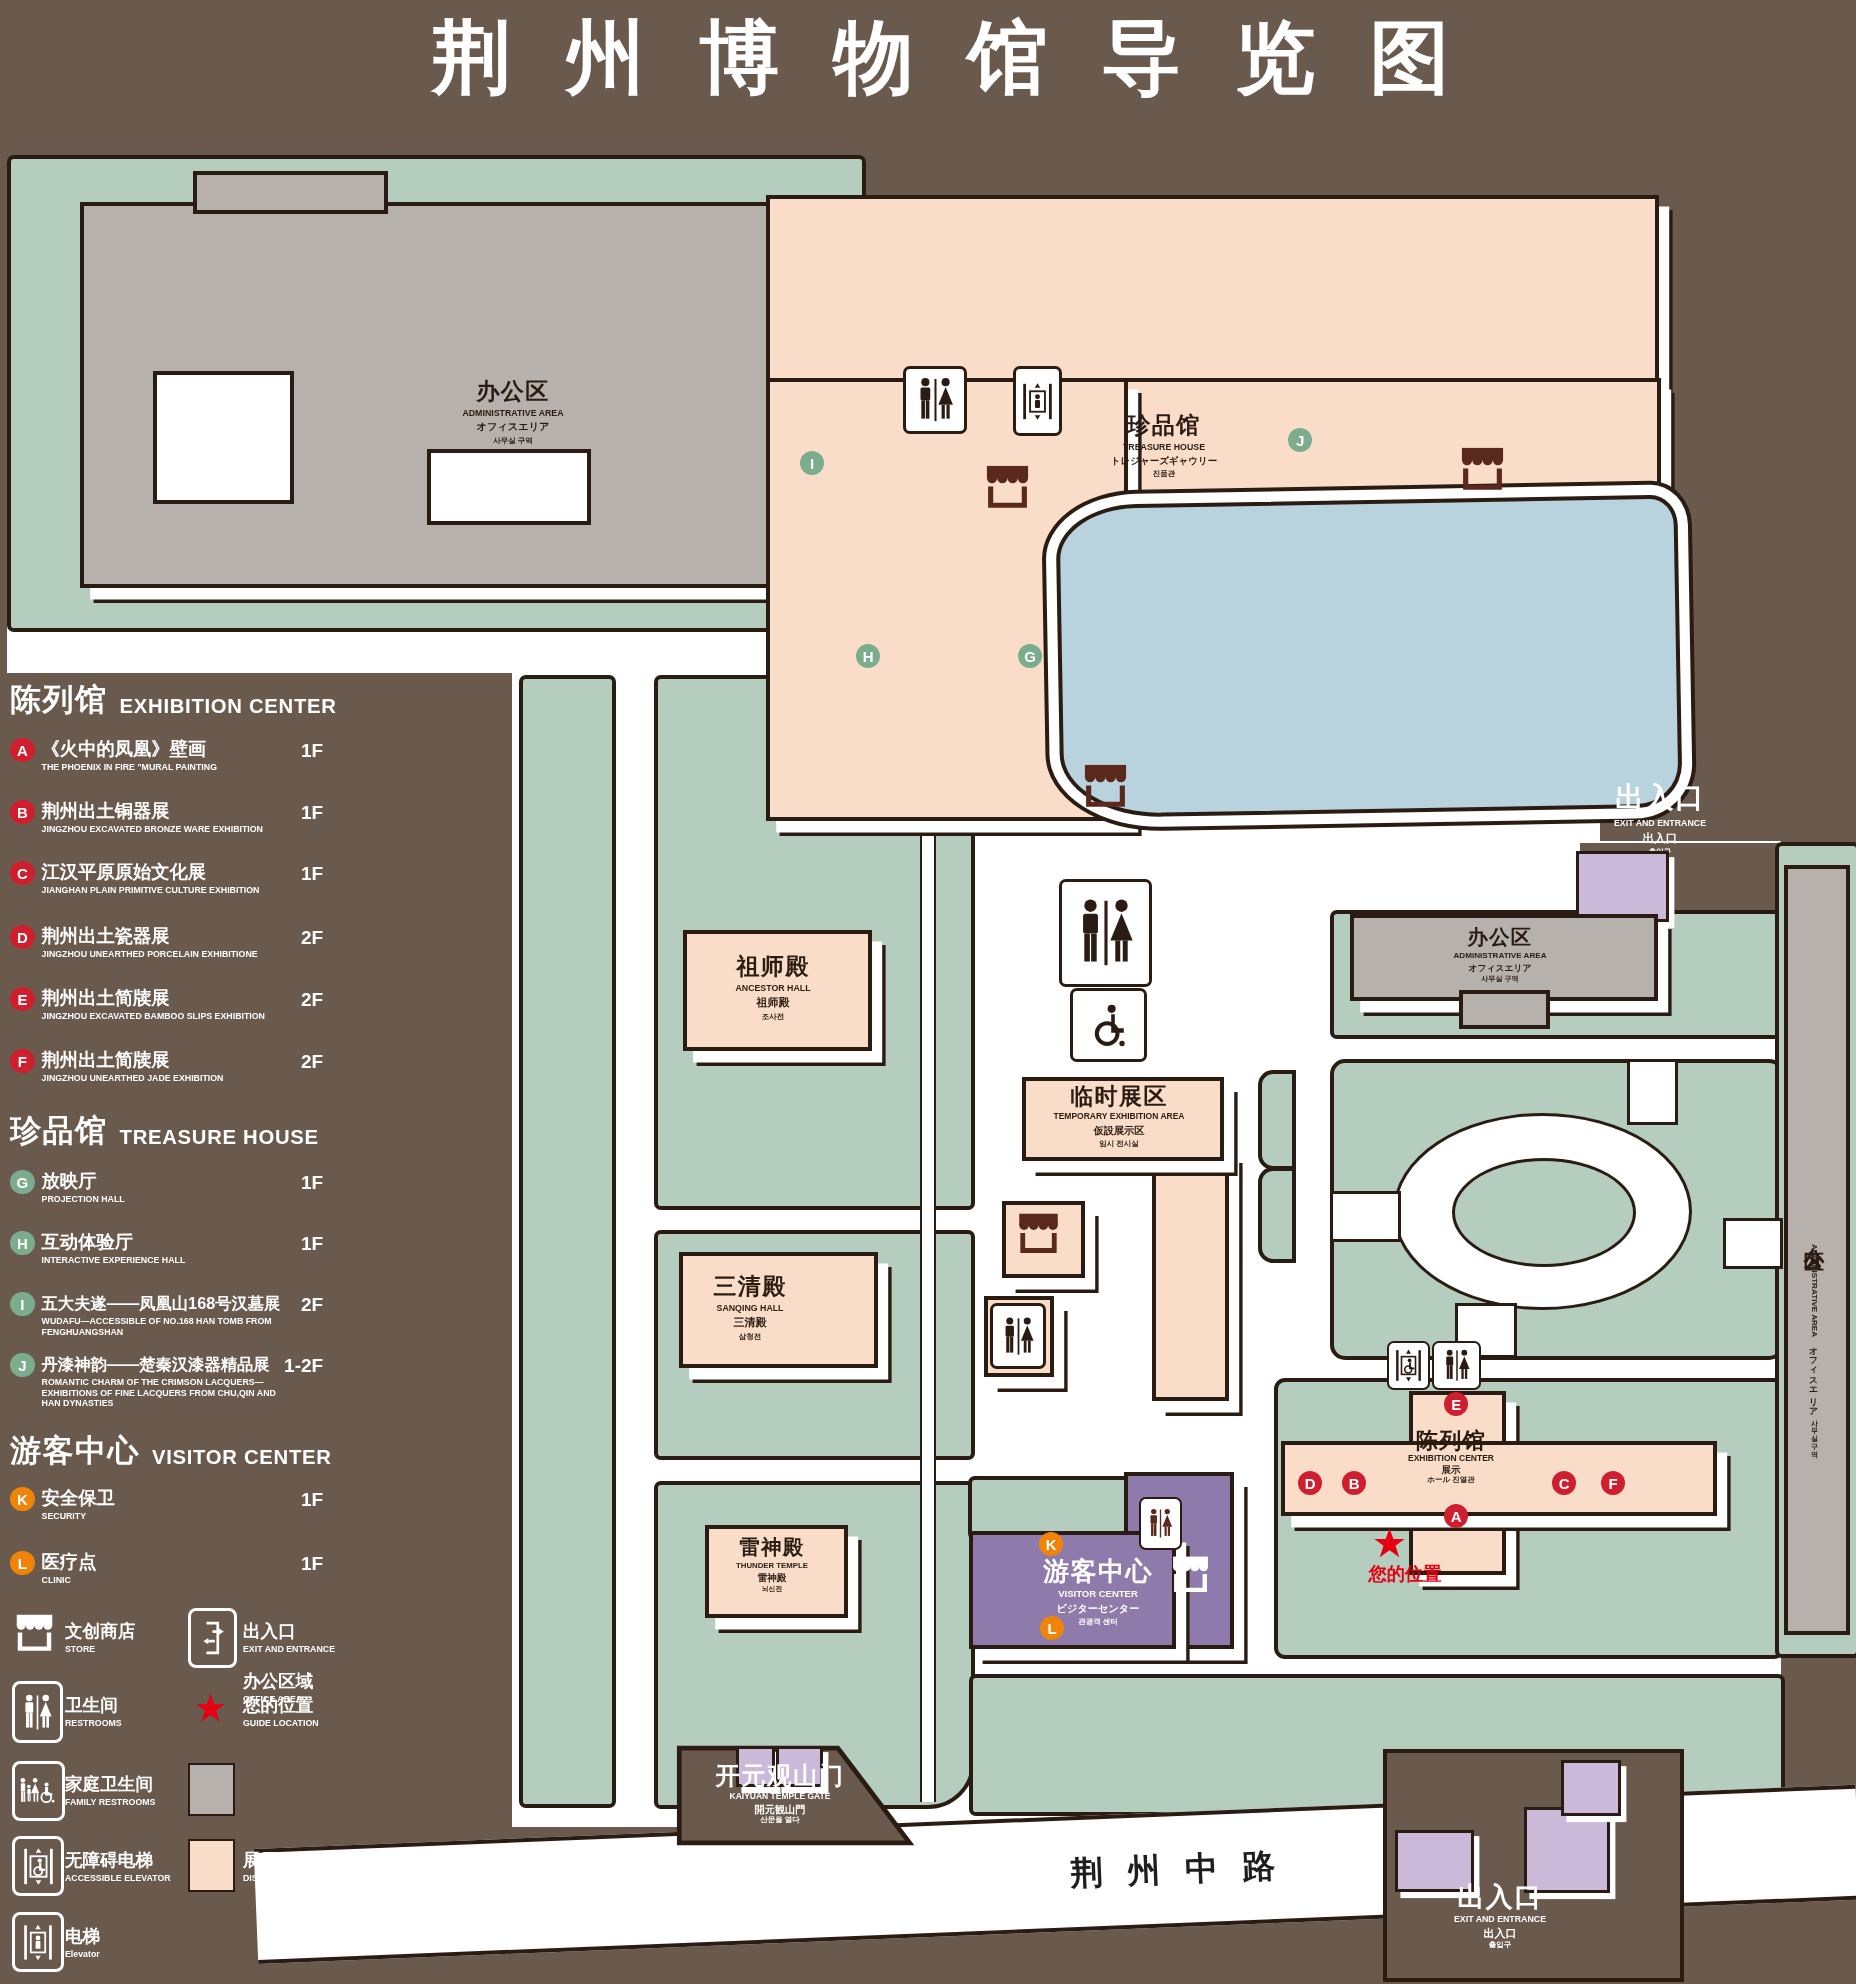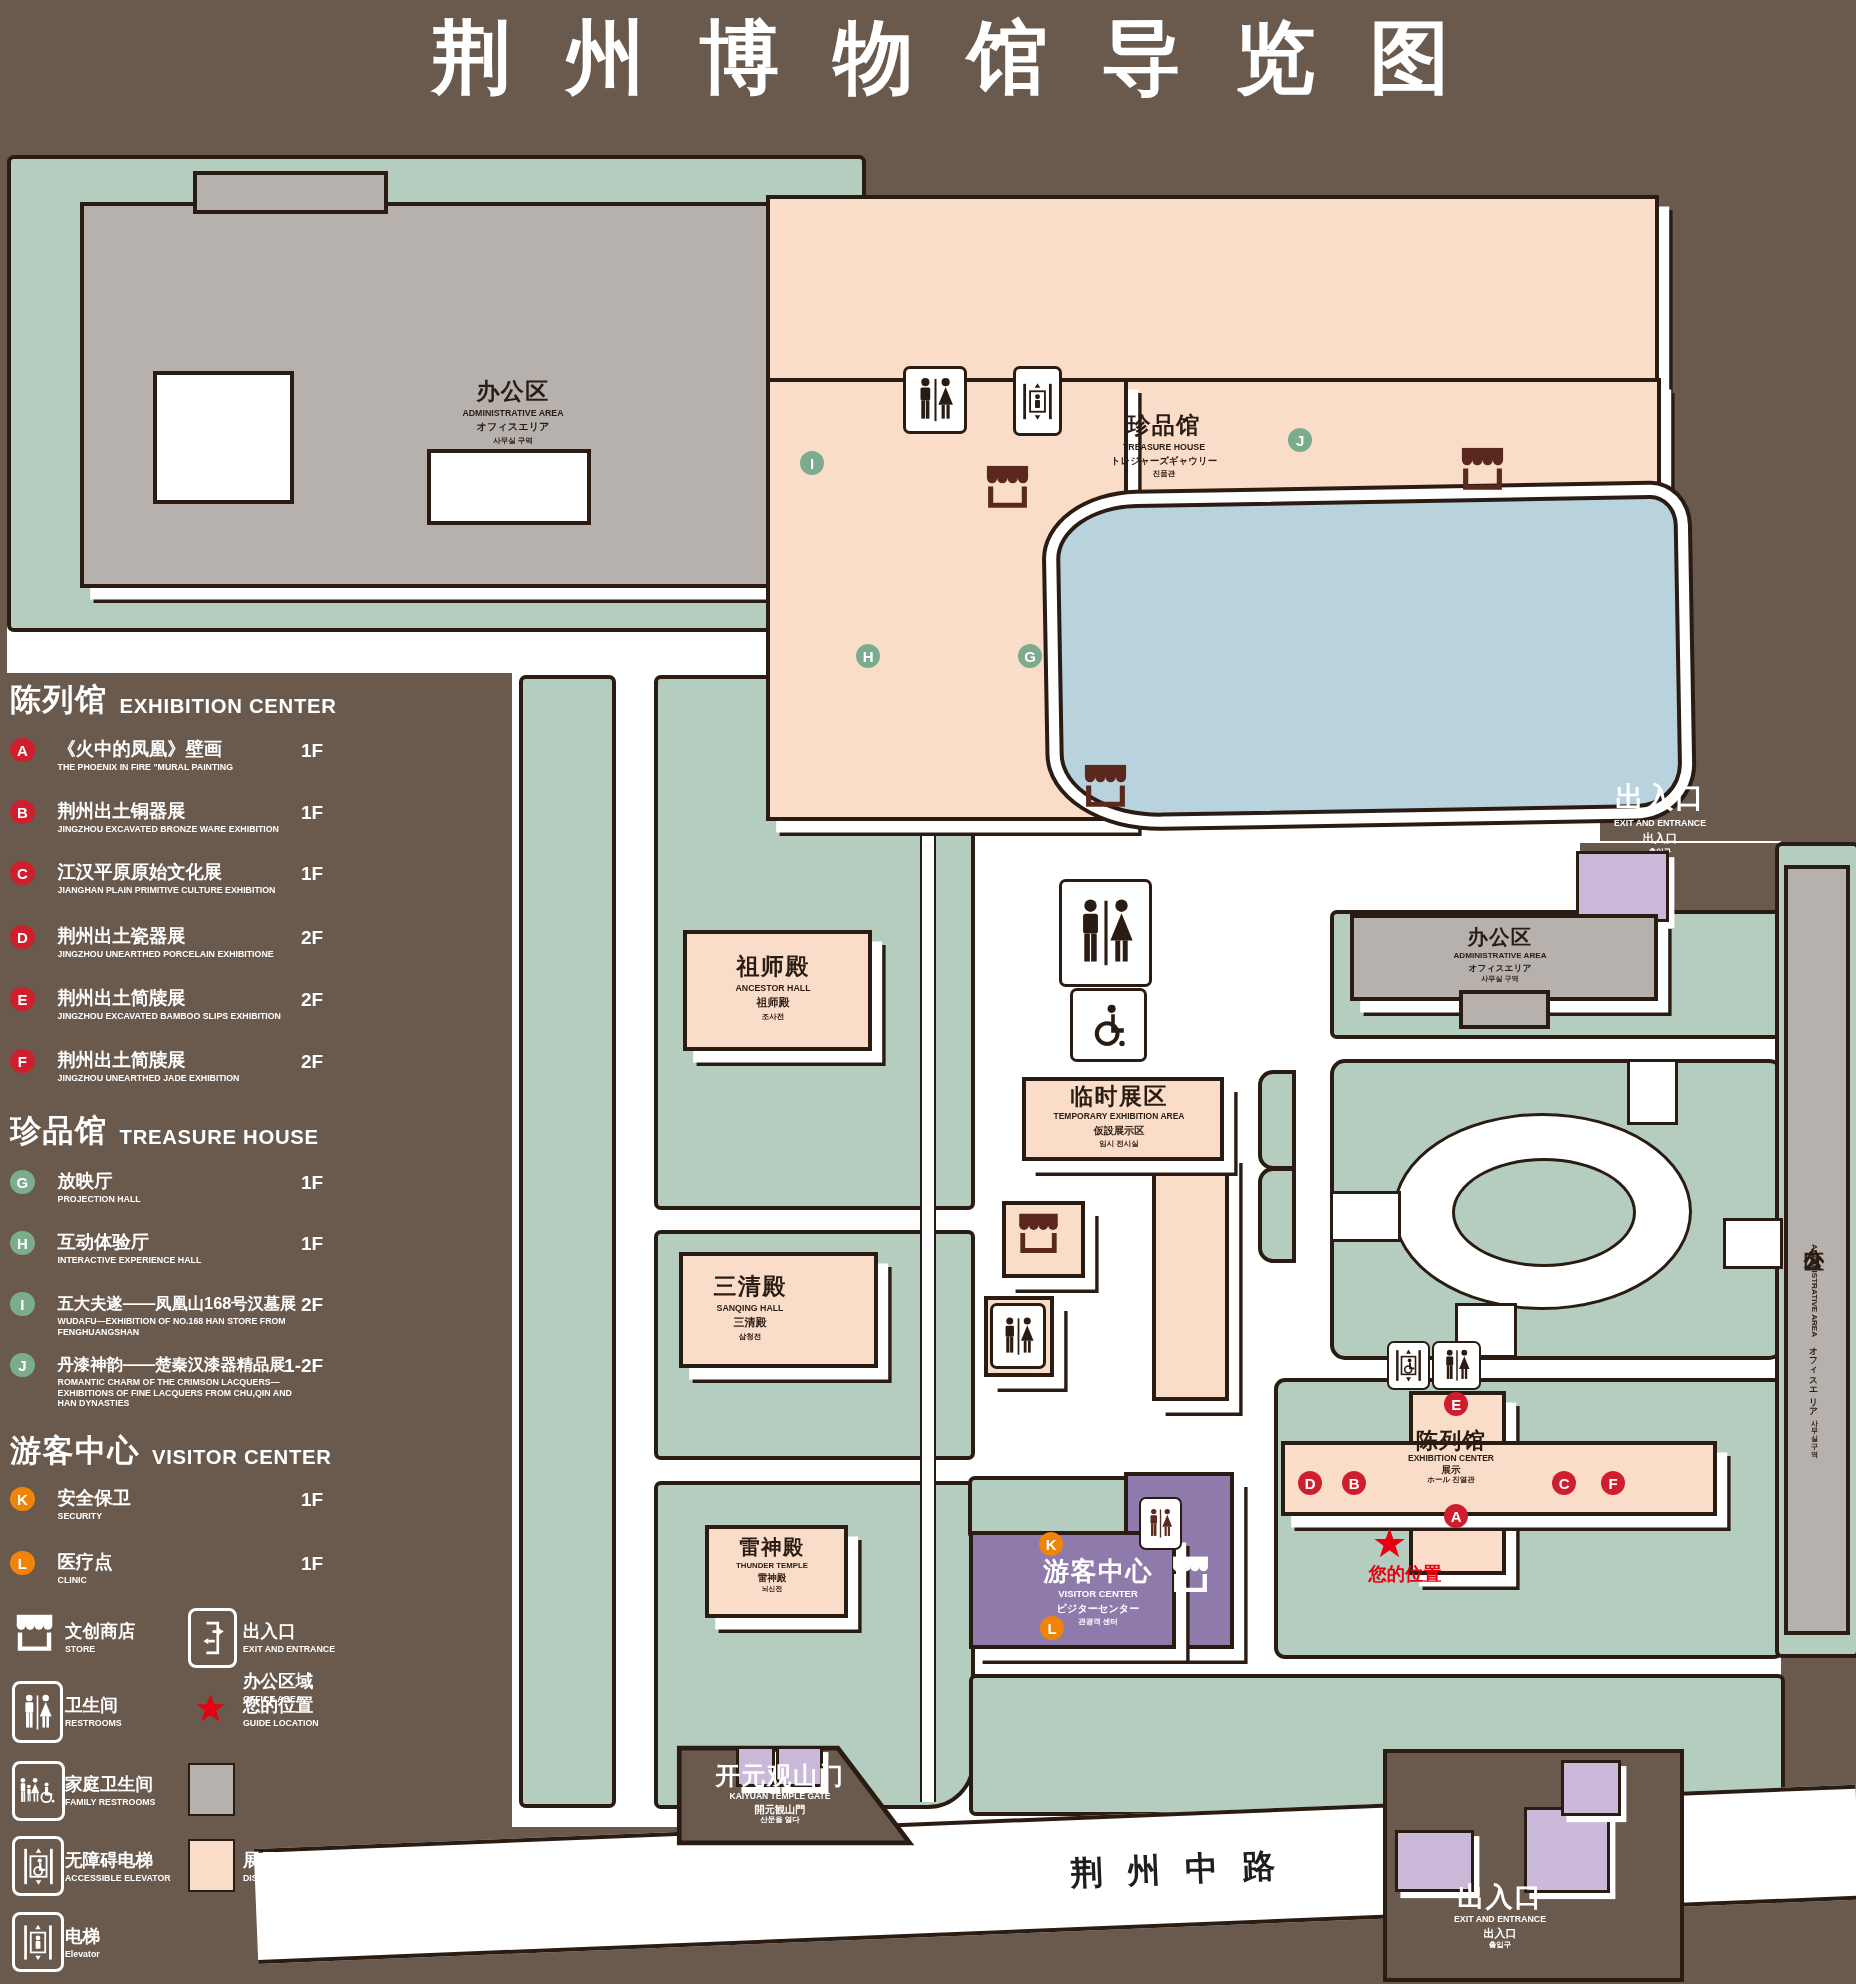--- a/index.html
+++ b/index.html
@@ -42,21 +42,21 @@
   svg.ic{display:block;fill:currentColor;}
   
   .title{position:absolute;left:12px;width:100%;text-align:center;color:#fff;font-weight:700;}
   
   .lsec{position:absolute;left:10.2px;display:flex;align-items:flex-end;gap:12.2px;color:#fff;}
   .lsec .z{font-size:31px;font-weight:700;letter-spacing:1.4px;}
   .lsec .e{font-size:20.3px;font-weight:700;padding-bottom:3.4px;letter-spacing:0.7px;}
   .lrow{position:absolute;left:10.2px;width:313px;color:#fff;}
   .lrow .bdg{position:relative;flex:none;}
   .lrowin{display:flex;align-items:flex-start;}
-  .ltxt{margin-left:23px;width:252px;}
+  .ltxt{margin-left:7px;width:252px;}
   .lzh{font-size:18.3px;font-weight:600;line-height:22.4px;}
   .len{font-size:8.8px;font-weight:600;line-height:10.2px;margin-top:2px;}
   .lfloor{position:absolute;right:0;top:2px;font-size:19px;font-weight:700;}
   .symtxt{position:absolute;color:#fff;}
   .symtxt .z{font-size:17.6px;font-weight:700;}
   .symtxt .e{font-size:8.8px;font-weight:700;margin-top:1.4px;}
   .swatch{position:absolute;border:2.7px solid var(--ink);}
   
   .road{position:absolute;background:#fff;border-top:4.7px solid var(--ink);border-bottom:4.7px solid var(--ink);}
   .roadtxt{position:absolute;left:58%;top:50%;transform:translate(-50%,-50%);font-size:33px;font-weight:700;
@@ -487,21 +487,21 @@
     <div class="len">INTERACTIVE EXPERIENCE HALL</div>
         </div>
       </div>
     <span class="lfloor">1F</span>
   </div>
   <div class="lrow" style="top:1292px;">
     <div class="lrowin">
         <span class="bdg b-grn">I</span>
     <div class="ltxt">
           <div class="lzh" style="font-size:16.3px;">五大夫遂——凤凰山168号汉墓展</div>
-    <div class="len">WUDAFU—EXHIBITION OF NO.168 HAN STORE FROM FENGHUANGSHAN</div>
+    <div class="len">WUDAFU—ACCESSIBLE OF NO.168 HAN TOMB FROM FENGHUANGSHAN</div>
         </div>
       </div>
     <span class="lfloor">2F</span>
   </div>
   <div class="lrow" style="top:1353px;">
     <div class="lrowin">
         <span class="bdg b-grn">J</span>
     <div class="ltxt">
           <div class="lzh" style="font-size:16.3px;">丹漆神韵——楚秦汉漆器精品展</div>
     <div class="len">ROMANTIC CHARM OF THE CRIMSON LACQUERS—EXHIBITIONS OF FINE LACQUERS FROM CHU,QIN AND HAN DYNASTIES</div>

